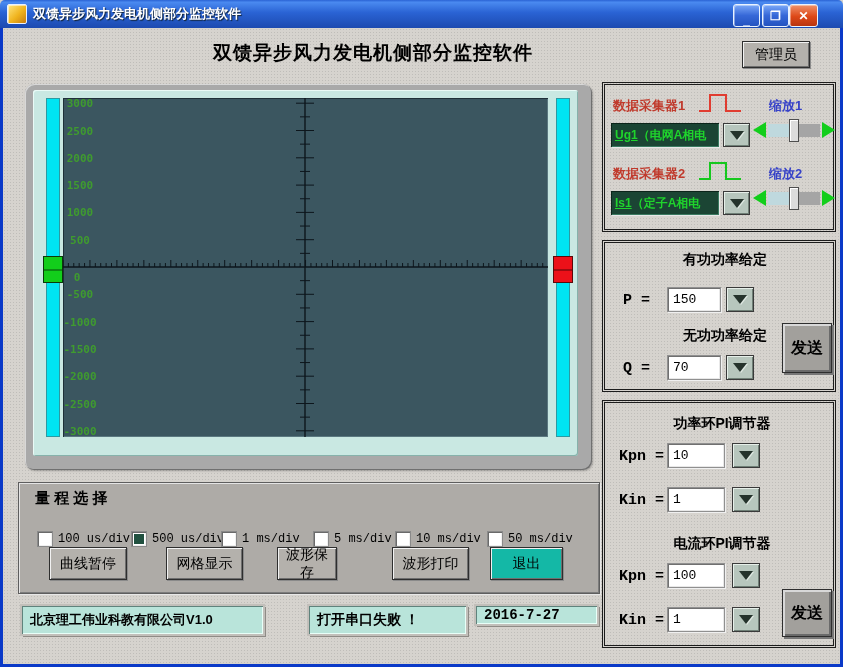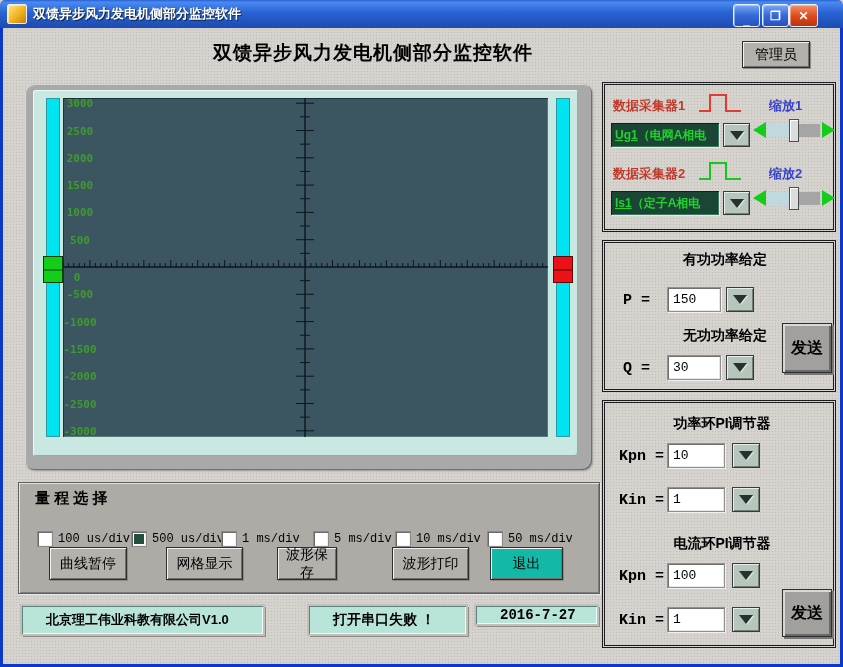--- a/index.html
+++ b/index.html
@@ -103,21 +103,21 @@
   .chk-item{position:absolute;top:32px;display:flex;align-items:center;cursor:pointer;margin-top:16px;}
   .chk{width:16px;height:16px;background:#fff;box-shadow:inset 1px 1px 0 #6a6a6a,inset -1px -1px 0 #f0f0f0;
     border:1px solid #8a8a8a;box-sizing:border-box;margin-right:5px;position:relative;}
   .chk .chk-fill{position:absolute;inset:2px;background:transparent;}
   .chk-item.checked .chk .chk-fill{background:var(--checked-green,#20503f);}
   .chk-label{font-family:"Liberation Mono","DejaVu Sans Mono",monospace;font-size:12px;color:#000;white-space:nowrap;}
 
   
   .status-field{background:var(--status-field,#b9e4da);
     box-shadow:inset 1px 1px 0 #5f837c,inset -1px -1px 0 #e8fff8, 0 0 0 2px #c2bfba, 2px 2px 0 1px #8e8b86;
-    display:flex;align-items:center;padding-left:24px;box-sizing:border-box;color:#000;}
+    display:flex;align-items:center;padding-left:8px;box-sizing:border-box;color:#000;}
 </style>
 </head>
 <body>
 
 <div class="window">
 
   <div class="titlebar">
     <div class="app-icon"></div>
     <div class="win-title">双馈异步风力发电机侧部分监控软件</div>
     <div class="winbtn min abs" style="left:733px;">
@@ -338,21 +338,21 @@
       <div class="val-input abs" style="left:62px;top:44px;width:54px;height:25px;">
           <span>150</span>
         </div>
       <div class="dd-btn abs" style="left:121px;top:44px;width:28px;height:25px;">
           <div class="dd-tri"></div>
         </div>
 
       <div class="cjk-title abs" style="left:40px;top:84px;width:160px;">无功功率给定</div>
       <div class="eq-label abs" style="left:18px;top:117px;">Q =</div>
       <div class="val-input abs" style="left:62px;top:112px;width:54px;height:25px;">
-          <span>30</span>
+          <span>70</span>
         </div>
       <div class="dd-btn abs" style="left:121px;top:112px;width:28px;height:25px;">
           <div class="dd-tri"></div>
         </div>
 
       <div class="send-btn abs" style="left:177px;top:80px;width:48px;height:48px;">发送</div>
     </div>
 
     <div class="gpanel abs" style="left:599px;top:372px;width:234px;height:248px;">
       <div class="cjk-title abs" style="left:32px;top:12px;width:170px;">功率环PI调节器</div>

